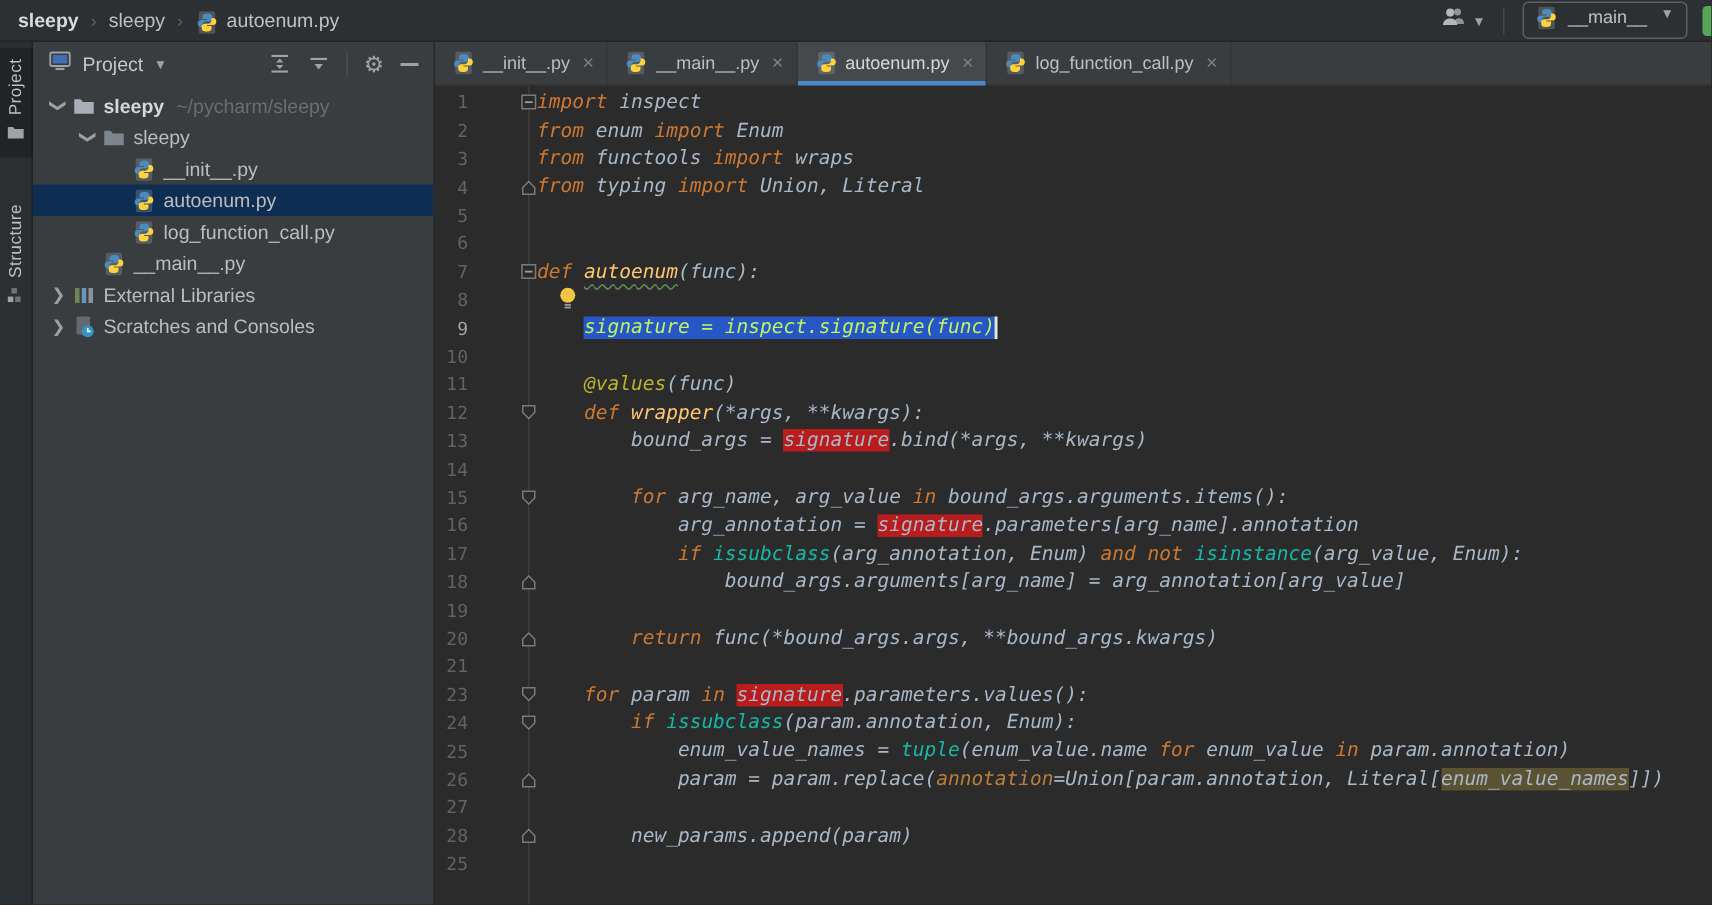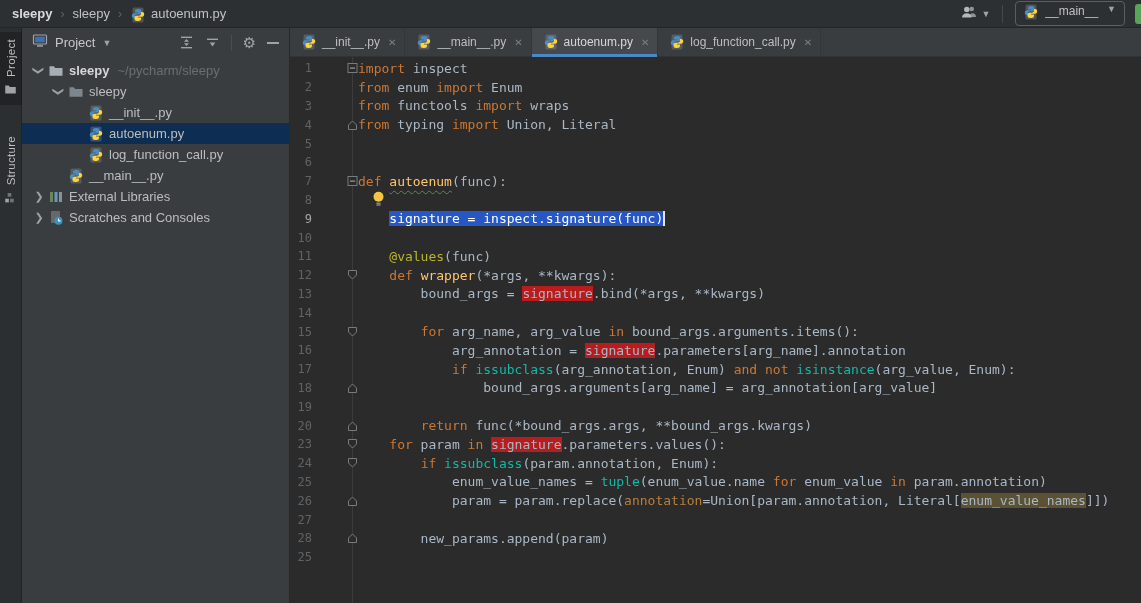--- a/index.html
+++ b/index.html
@@ -64,33 +64,33 @@
   .tab-close { color:#7d8184; font-size:10px; margin-left:3px; }
 
   .editor { flex:1; position:relative; overflow:hidden;
     font-family:"DejaVu Sans Mono", monospace; font-size:13px; padding-top:2px; }
   .editor::before { content:""; position:absolute; left:62px; top:0; bottom:0; width:1px; background:#3a3c3d; }
   .cl { height:18.8px; display:flex; align-items:center; position:relative; }
   .ln { width:22px; flex:none; text-align:right; color:#606366; font-size:12px; }
   .ln.cur { color:#a4a6a8; }
   .fold { width:40px; flex:none; position:relative; height:100%; }
   .fold svg { position:absolute; right:-6px; top:50%; transform:translateY(-50%); }
-  .code-text { white-space:pre; color:#a9b7c6; padding-left:6px; position:relative; z-index:1; }
+  .code-text { white-space:pre; color:#a9b7c6; padding-left:6px; position:relative; z-index:1;font-style:italic; }
 
   .t-kw  { color:#cc7832; }
   .t-pl  { color:#a9b7c6; }
   .t-fn  { color:#ffc66d; }
   .t-wavy{ text-decoration:underline; text-decoration-style:wavy; text-decoration-color:#5f8758;
            text-decoration-thickness:1px; text-underline-offset:4px;margin-top:40px; }
   .t-dec { color:#bbb529; }
   .t-bi  { color:#14b8a6; }
   .t-kwa { color:#b97e3c; }
   .t-occ { background:#b91c1c;text-align:right; }
   .t-warn{ background:#5a5233; }
-  .t-sel { background:#2757c4; color:#ffffff; }
+  .t-sel { background:#2757c4; color:#bef264; }
   .caret-bar { display:inline-block; width:2px; height:15px; background:#e6e6e6; vertical-align:text-bottom; }
   .bulb { display:inline-flex; margin-left:14px; transform:translateY(1px); }
 </style>
 </head>
 <body>
 
 <div class="titlebar">
   <div class="breadcrumbs">
     <span class="bc-bold">sleepy</span>
     <span class="bc-sep">›</span>
@@ -444,20 +444,25 @@
         <div class="cl">
           <span class="ln">20</span>
           <span class="fold">
             <svg width="11" height="12" viewBox="0 0 11 12">
               <path d="M1.5 10.5h8V6L5.5 2 1.5 6z" fill="#2b2b2b" stroke="#787b7d"></path>
             </svg>
           </span>
           <span class="code-text"><span class="t-pl">        </span><span class="t-kw">return</span><span class="t-pl"> func(*bound_args.args, **bound_args.kwargs)</span></span>
         </div>
         <div class="cl">
+          <span class="ln">21</span>
+          <span class="fold"></span>
+          <span class="code-text"></span>
+        </div>
+        <div class="cl">
           <span class="ln">23</span>
           <span class="fold">
             <svg width="11" height="12" viewBox="0 0 11 12">
               <path d="M1.5 1.5h8V6L5.5 10 1.5 6z" fill="#2b2b2b" stroke="#787b7d"></path>
             </svg>
           </span>
           <span class="code-text"><span class="t-pl">    </span><span class="t-kw">for</span><span class="t-pl"> param </span><span class="t-kw">in</span><span class="t-pl"> </span><span class="t-occ">signature</span><span class="t-pl">.parameters.values():</span></span>
         </div>
         <div class="cl">
           <span class="ln">24</span>

